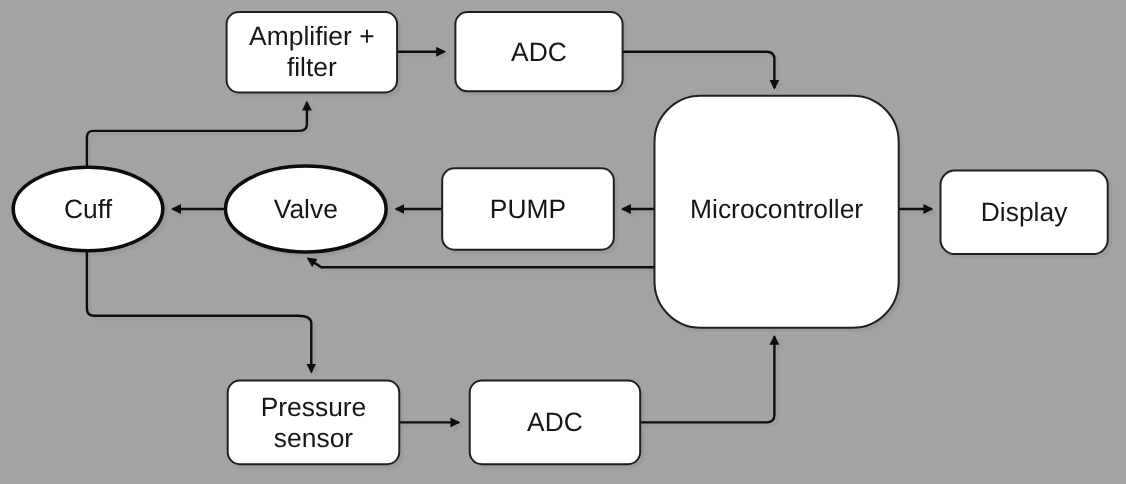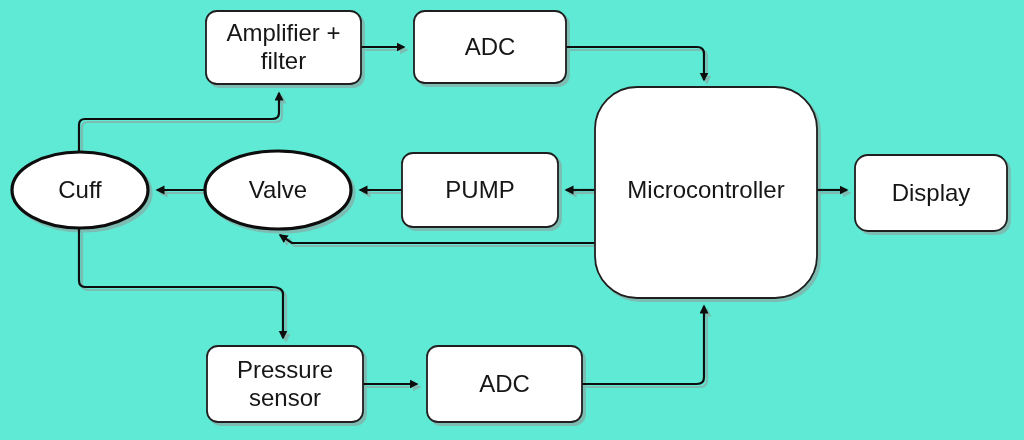--- a/index.html
+++ b/index.html
@@ -5,21 +5,21 @@
   html, body {
     margin: 0;
     padding: 0;
     background: #ffffff;
     font-family: "Liberation Sans", "DejaVu Sans", sans-serif;
   }
   #stage {
     position: relative;
     width: 1024px;
     height: 440px;
-    background: #5eead4;
+    background: #a3a3a3;
     overflow: hidden;
   }
   svg { display: block; }
   .shadowed { filter: drop-shadow(3px 3.5px 0.6px rgba(150,150,150,0.55)); }
   .node-rect {
     fill: #ffffff;
     stroke: #1f1f1f;
     stroke-width: 1.8;
   }
   .node-ellipse {

